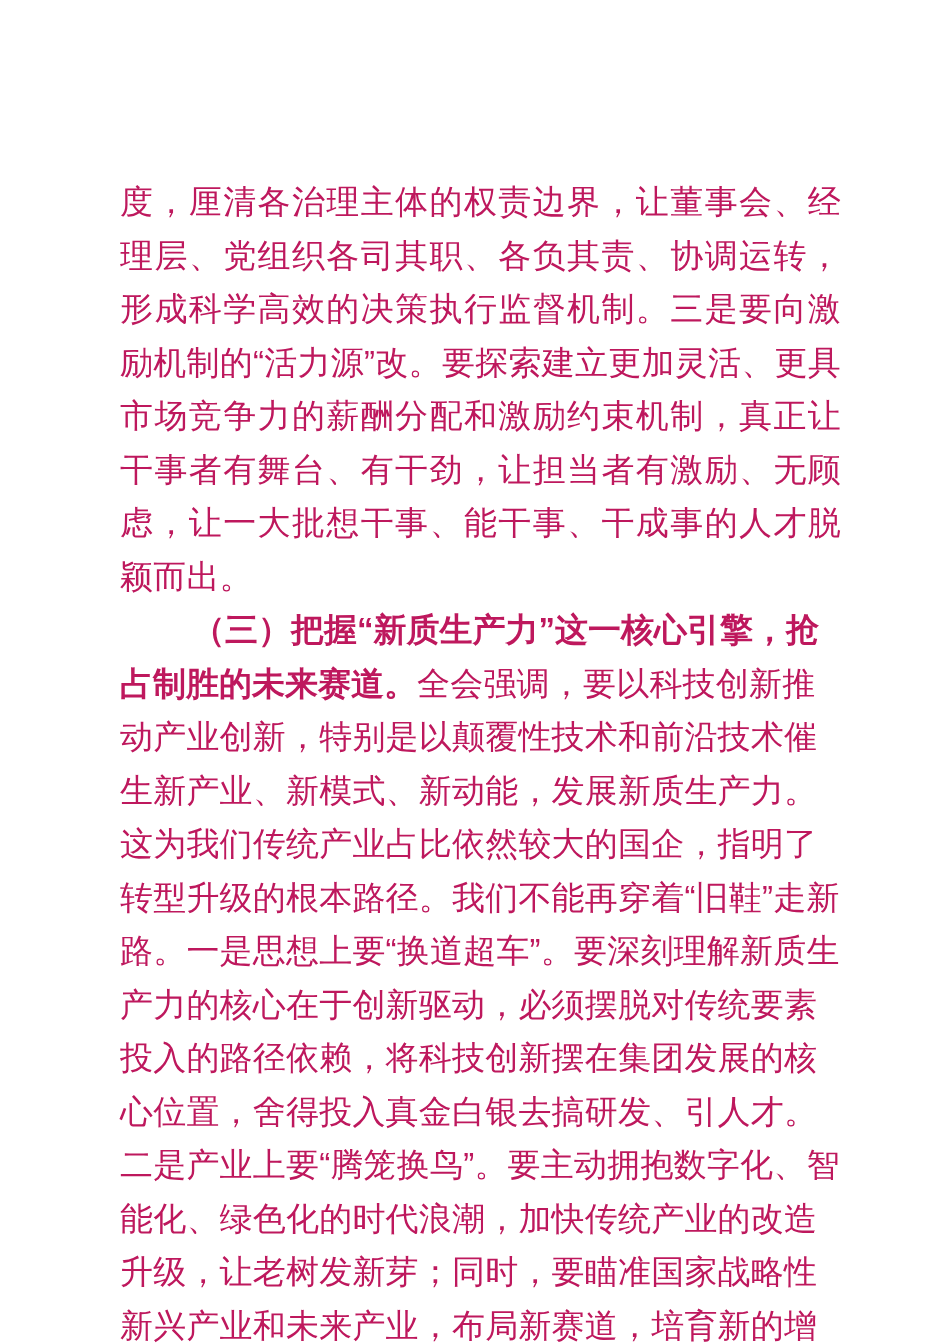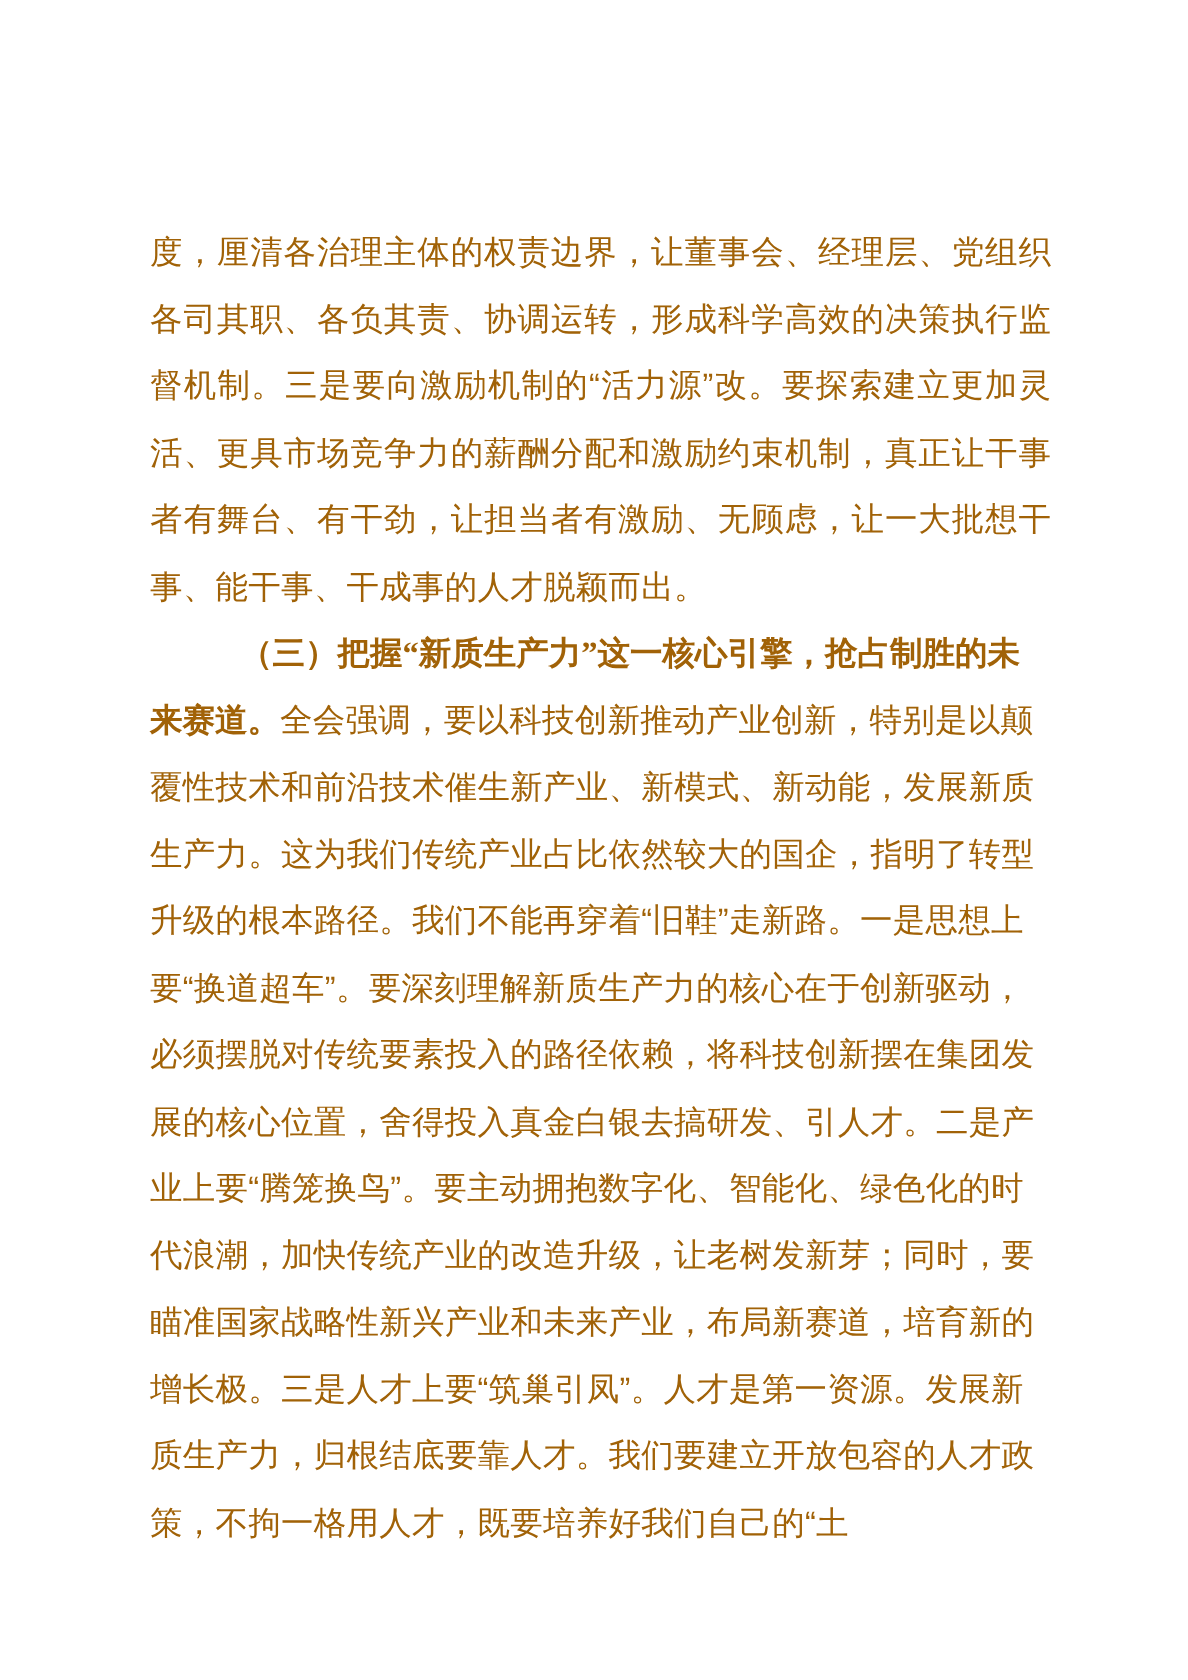--- a/index.html
+++ b/index.html
@@ -25,39 +25,38 @@
   .text-column {
     position: absolute;
     left: 120px;
     top: 175px;
     width: 721px;
   }
 
   .para {
     margin: 0;
     padding: 0;
-    color: #a16207;
-    font-size: 26px;
+    color: #be185d;
+    font-size: 33px;
     line-height: 53.5px;
     letter-spacing: 0.2px;
     text-align: justify;
     text-justify: inter-character;
     word-break: break-all;
     font-weight: 400;
     -webkit-font-smoothing: antialiased;
   }
 
   .para.indent {
     text-indent: 72px;
   }
 
   .para .bold-run {
     font-weight: 700;
     letter-spacing: 0px;
-    font-family: Liberation Serif, serif;
   }
 
   .para:last-child {
     text-align: left;
   }
 </style>
 </head>
 <body>
 
 <div class="page">

